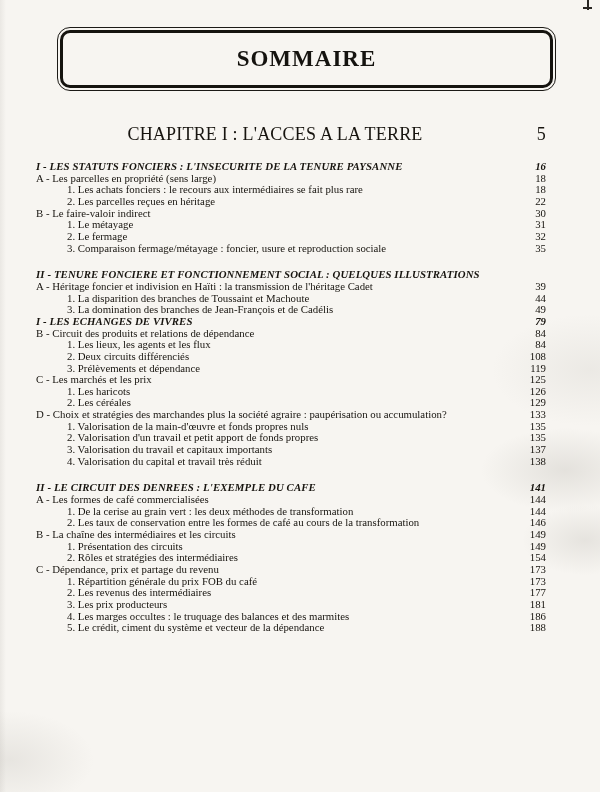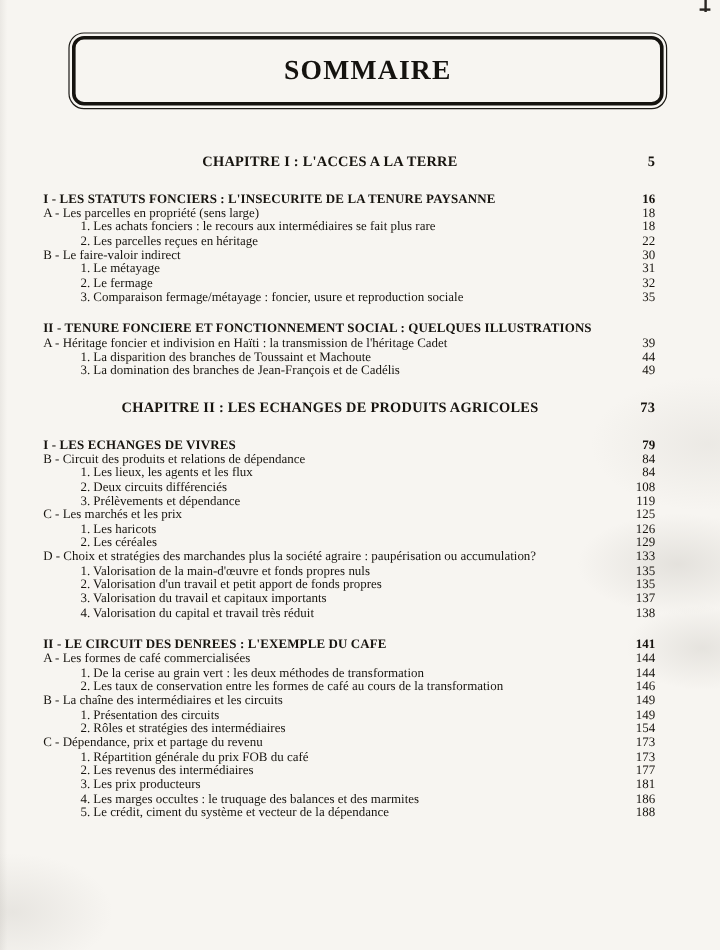--- a/index.html
+++ b/index.html
@@ -49,25 +49,25 @@
   .toc{
     position:absolute;left:36px;top:121px;width:510px;
   }
   .row{
     display:flex;align-items:baseline;
     font-size:10.8px;line-height:11.65px;
     color:#17140f;
   }
   .row .txt{flex:1;min-width:0;}
   .row .pg{flex:none;width:32px;text-align:right;}
-  .row.section{font-weight:bold;}
+  .row.section{font-weight:bold;font-style:italic;}
   .row.section .txt{letter-spacing:.1px;}
   .row.item .txt{padding-left:31px;}
   .row.chapter{
-    font-weight:bold;font-size:12px;line-height:14px;
+    font-weight:normal;font-size:18px;line-height:14px;
     margin:16px 0 20px 0;letter-spacing:.2px;
   }
   .row.chapter:first-child{margin-top:6px;}
   .row.chapter .txt{text-align:center;}
   .row.gap-before{margin-top:15px;}
 </style>
 </head>
 <body>
 
 <div class="page">
@@ -129,24 +129,20 @@
         <span class="pg">39</span>
       </div>
       <div class="row item">
         <span class="txt">1. La disparition des branches de Toussaint et Machoute</span>
         <span class="pg">44</span>
       </div>
       <div class="row item">
         <span class="txt">3. La domination des branches de Jean-François et de Cadélis</span>
         <span class="pg">49</span>
       </div>
-      <div class="row chapter">
-        <span class="txt">CHAPITRE II : LES ECHANGES DE PRODUITS AGRICOLES</span>
-        <span class="pg">73</span>
-      </div>
       <div class="row section">
         <span class="txt">I - LES ECHANGES DE VIVRES</span>
         <span class="pg">79</span>
       </div>
       <div class="row sub">
         <span class="txt">B - Circuit des produits et relations de dépendance</span>
         <span class="pg">84</span>
       </div>
       <div class="row item">
         <span class="txt">1. Les lieux, les agents et les flux</span>

